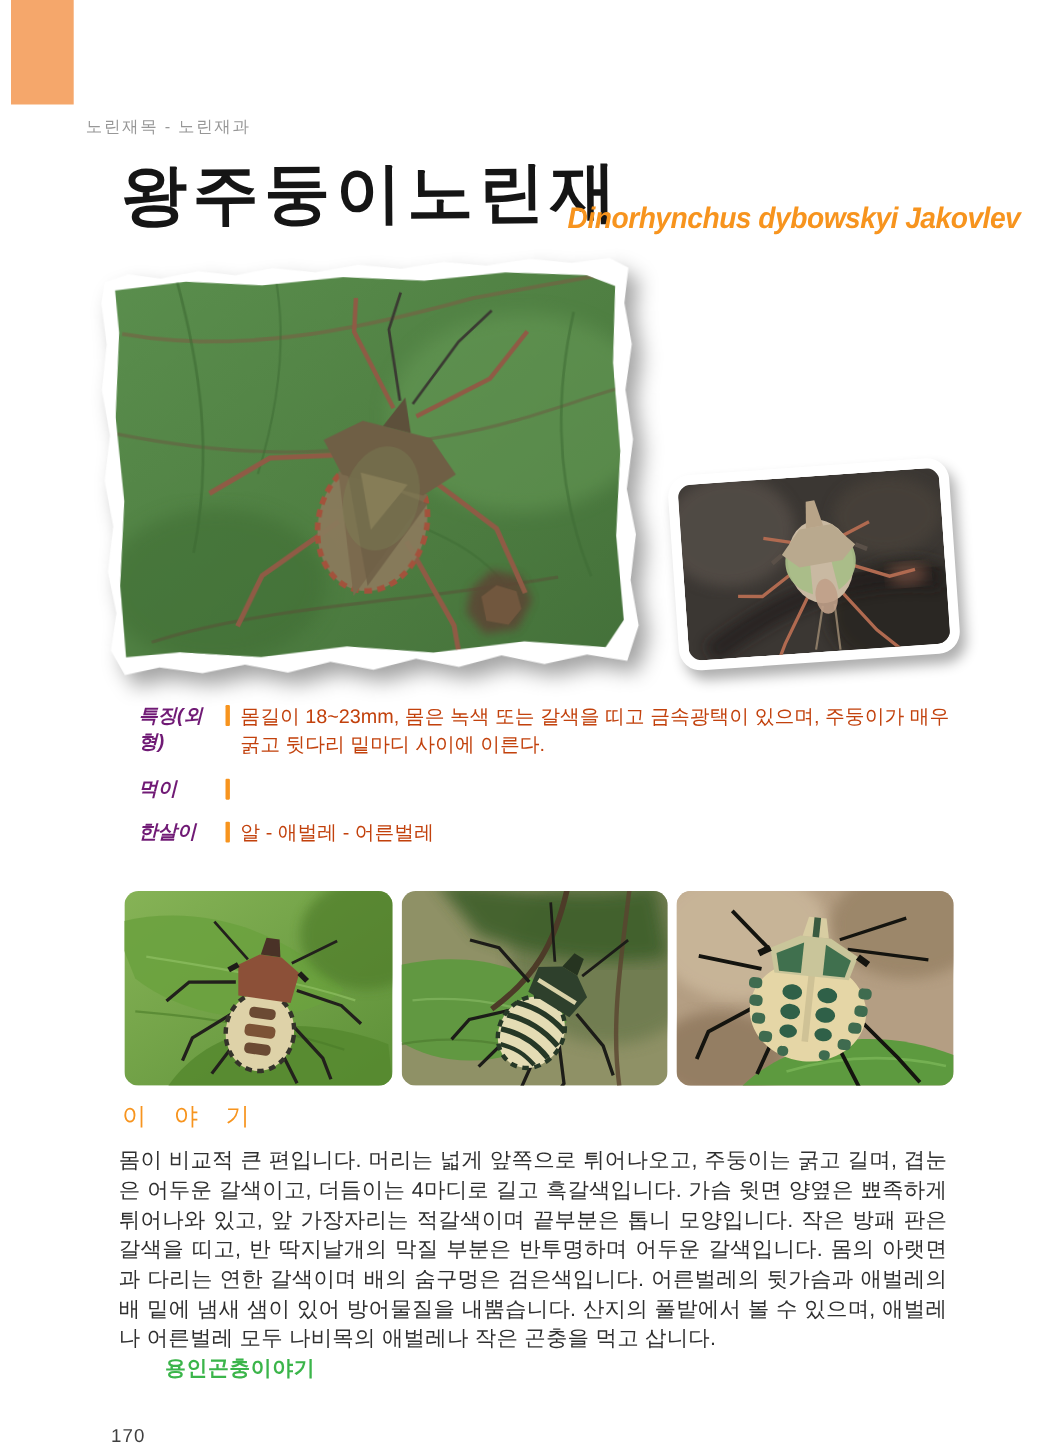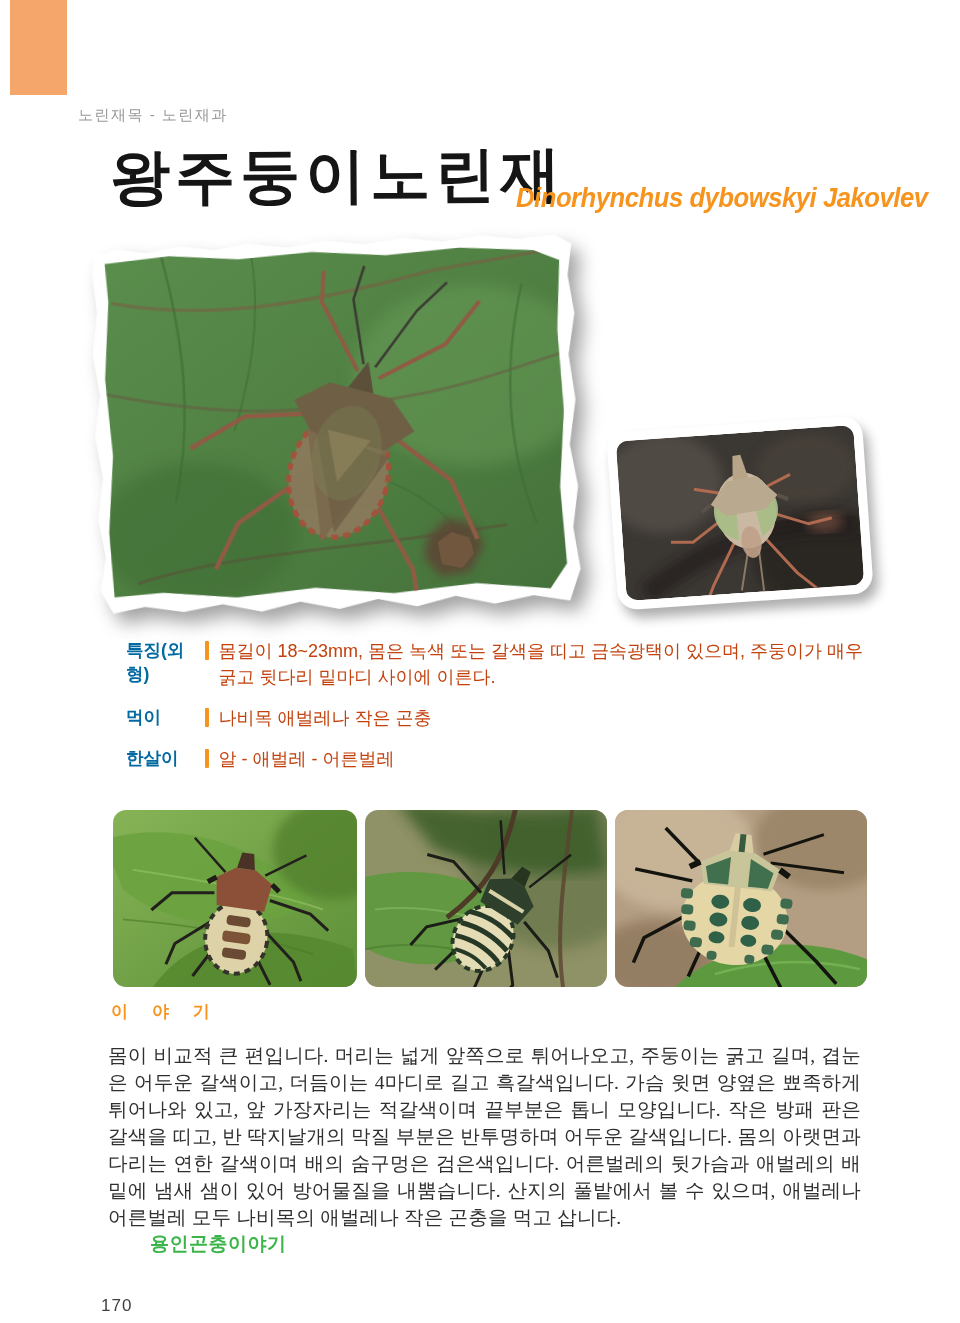--- a/index.html
+++ b/index.html
@@ -38,38 +38,38 @@
     position:absolute;left:612px;top:424px;width:238px;height:160px;background:#fff;
     border-radius:20px;transform:rotate(-4deg);
     box-shadow:5px 9px 12px rgba(0,0,0,0.32);padding:9px;
   }
   .photo-side-img{width:100%;height:100%;border-radius:12px;overflow:hidden;}
   .photo-side-img svg{display:block;width:100%;height:100%;}
   
   .info{position:absolute;left:126px;top:638px;width:752px;}
   .info-row{display:flex;align-items:flex-start;margin-bottom:15px;}
   .info-label{
-    width:68px;flex:0 0 68px;color:#0369a1;font-weight:700;font-size:17.5px;line-height:24px;
-    text-align:justify;text-align-last:justify;
+    width:68px;flex:0 0 68px;color:#701a75;font-weight:700;font-size:17.5px;line-height:24px;
+    text-align:justify;text-align-last:justify;font-style:italic;
   }
   .info-sep{flex:0 0 3.5px;width:3.5px;height:19px;background:#f7941e;margin:3px 10px 0 11px;border-radius:1px;}
   .info-value{flex:1;font-size:18px;color:#c2410c;line-height:26px;}
   
   .nymph-strip{position:absolute;left:113px;top:810px;height:177px;display:flex;gap:8px;}
   .nymph-photo{height:177px;border-radius:13px;overflow:hidden;}
   .nymph-photo svg{display:block;width:100%;height:100%;}
   .np1{width:244px;} .np2{width:242px;} .np3{width:252px;}
   
   .story-heading{
-    position:absolute;left:111px;top:1000px;font-size:17px;font-weight:700;color:#f7941e;
+    position:absolute;left:111px;top:1000px;font-size:22px;font-weight:400;color:#f7941e;
     letter-spacing:9px;font-family:"DejaVu Sans",sans-serif;
   }
   .story-body{
     position:absolute;left:108px;top:1042px;width:753px;
-    font-family:Liberation Serif, serif;font-size:19.5px;line-height:27px;color:#2f2f2f;
+    font-family:Liberation Sans, sans-serif;font-size:19.5px;line-height:27px;color:#2f2f2f;
     text-align:justify;letter-spacing:0.2px;
   }
   
   .page-num{position:absolute;left:101px;top:1296px;font-size:17px;color:#3f3f3f;letter-spacing:1px;}
   .logo{
     position:absolute;left:150px;top:1231px;font-size:19px;font-weight:800;color:#3bb54a;
     letter-spacing:0.5px;font-family:Liberation Sans, sans-serif;
   }
 </style>
 </head>
@@ -170,21 +170,20 @@
 
 <div class="info">
   <div class="info-row">
     <span class="info-label">특징(외형)</span>
     <span class="info-sep"></span>
     <span class="info-value">몸길이 18~23mm, 몸은 녹색 또는 갈색을 띠고 금속광택이 있으며, 주둥이가 매우 굵고 뒷다리 밑마디 사이에 이른다.</span>
   </div>
   <div class="info-row">
     <span class="info-label">먹이</span>
     <span class="info-sep"></span>
-    <span class="info-value">나비목 애벌레나 작은 곤충</span>
   </div>
   <div class="info-row">
     <span class="info-label">한살이</span>
     <span class="info-sep"></span>
     <span class="info-value">알 - 애벌레 - 어른벌레</span>
   </div>
 </div>
 
 <div class="nymph-strip">
   <div class="nymph-photo np1">

